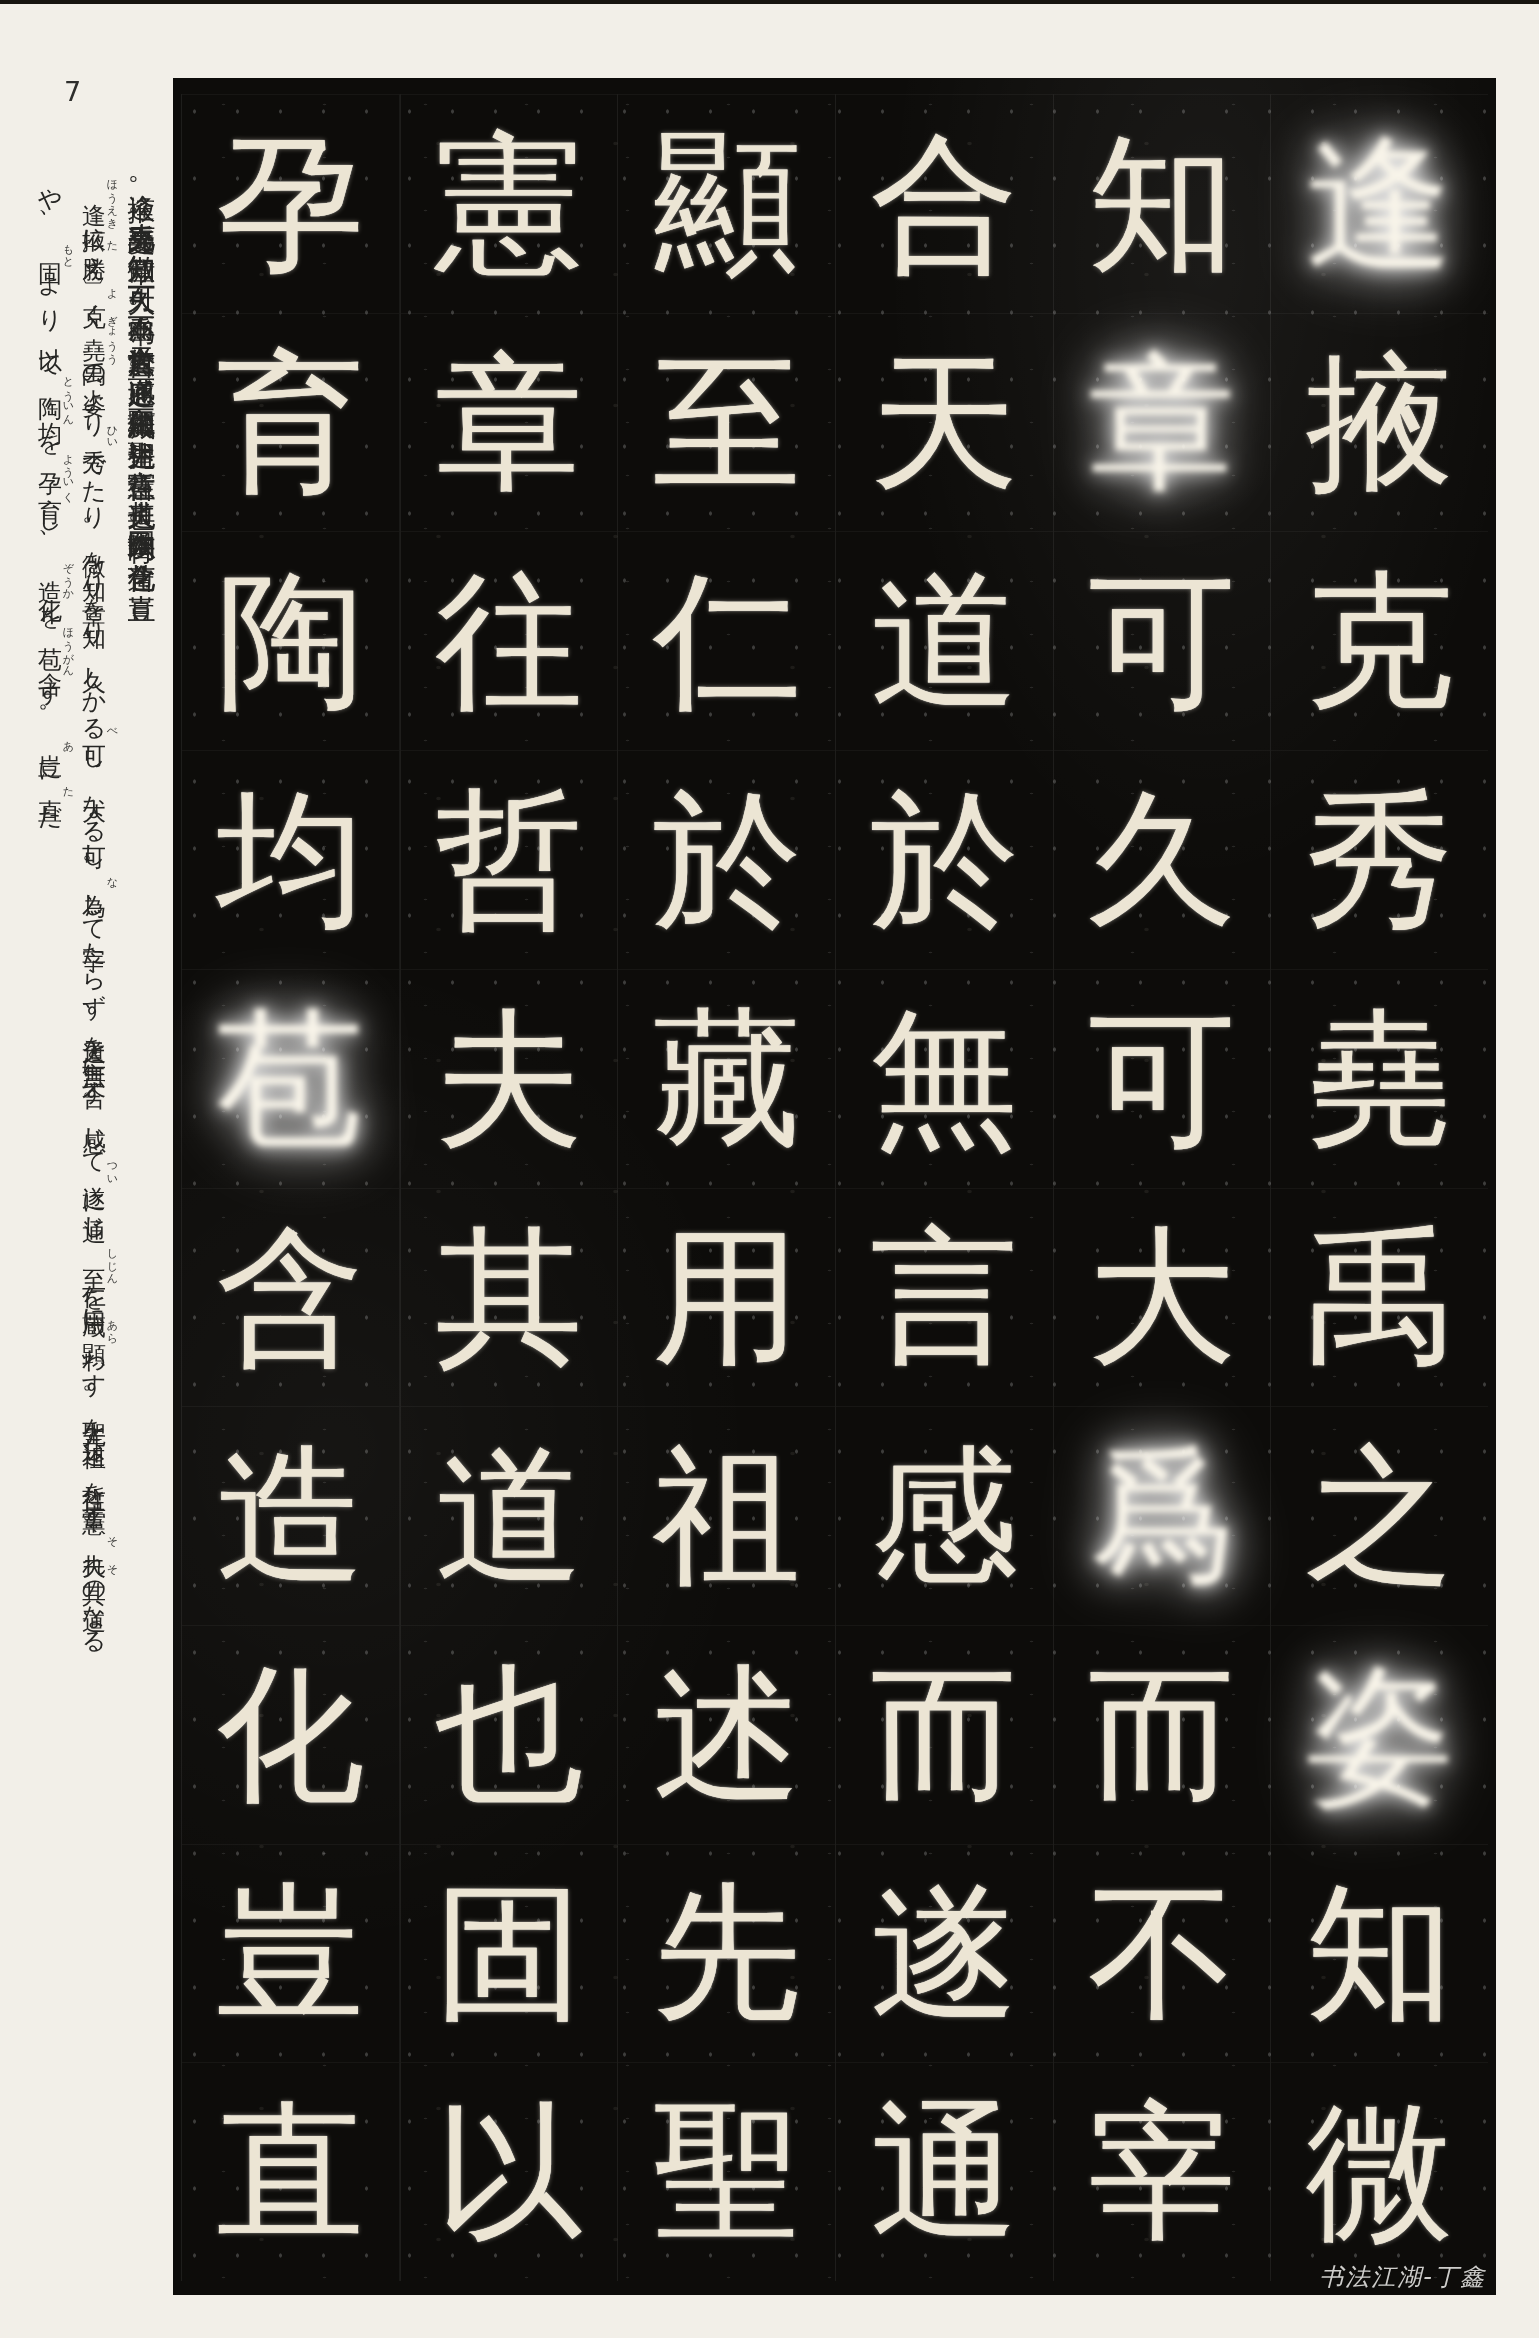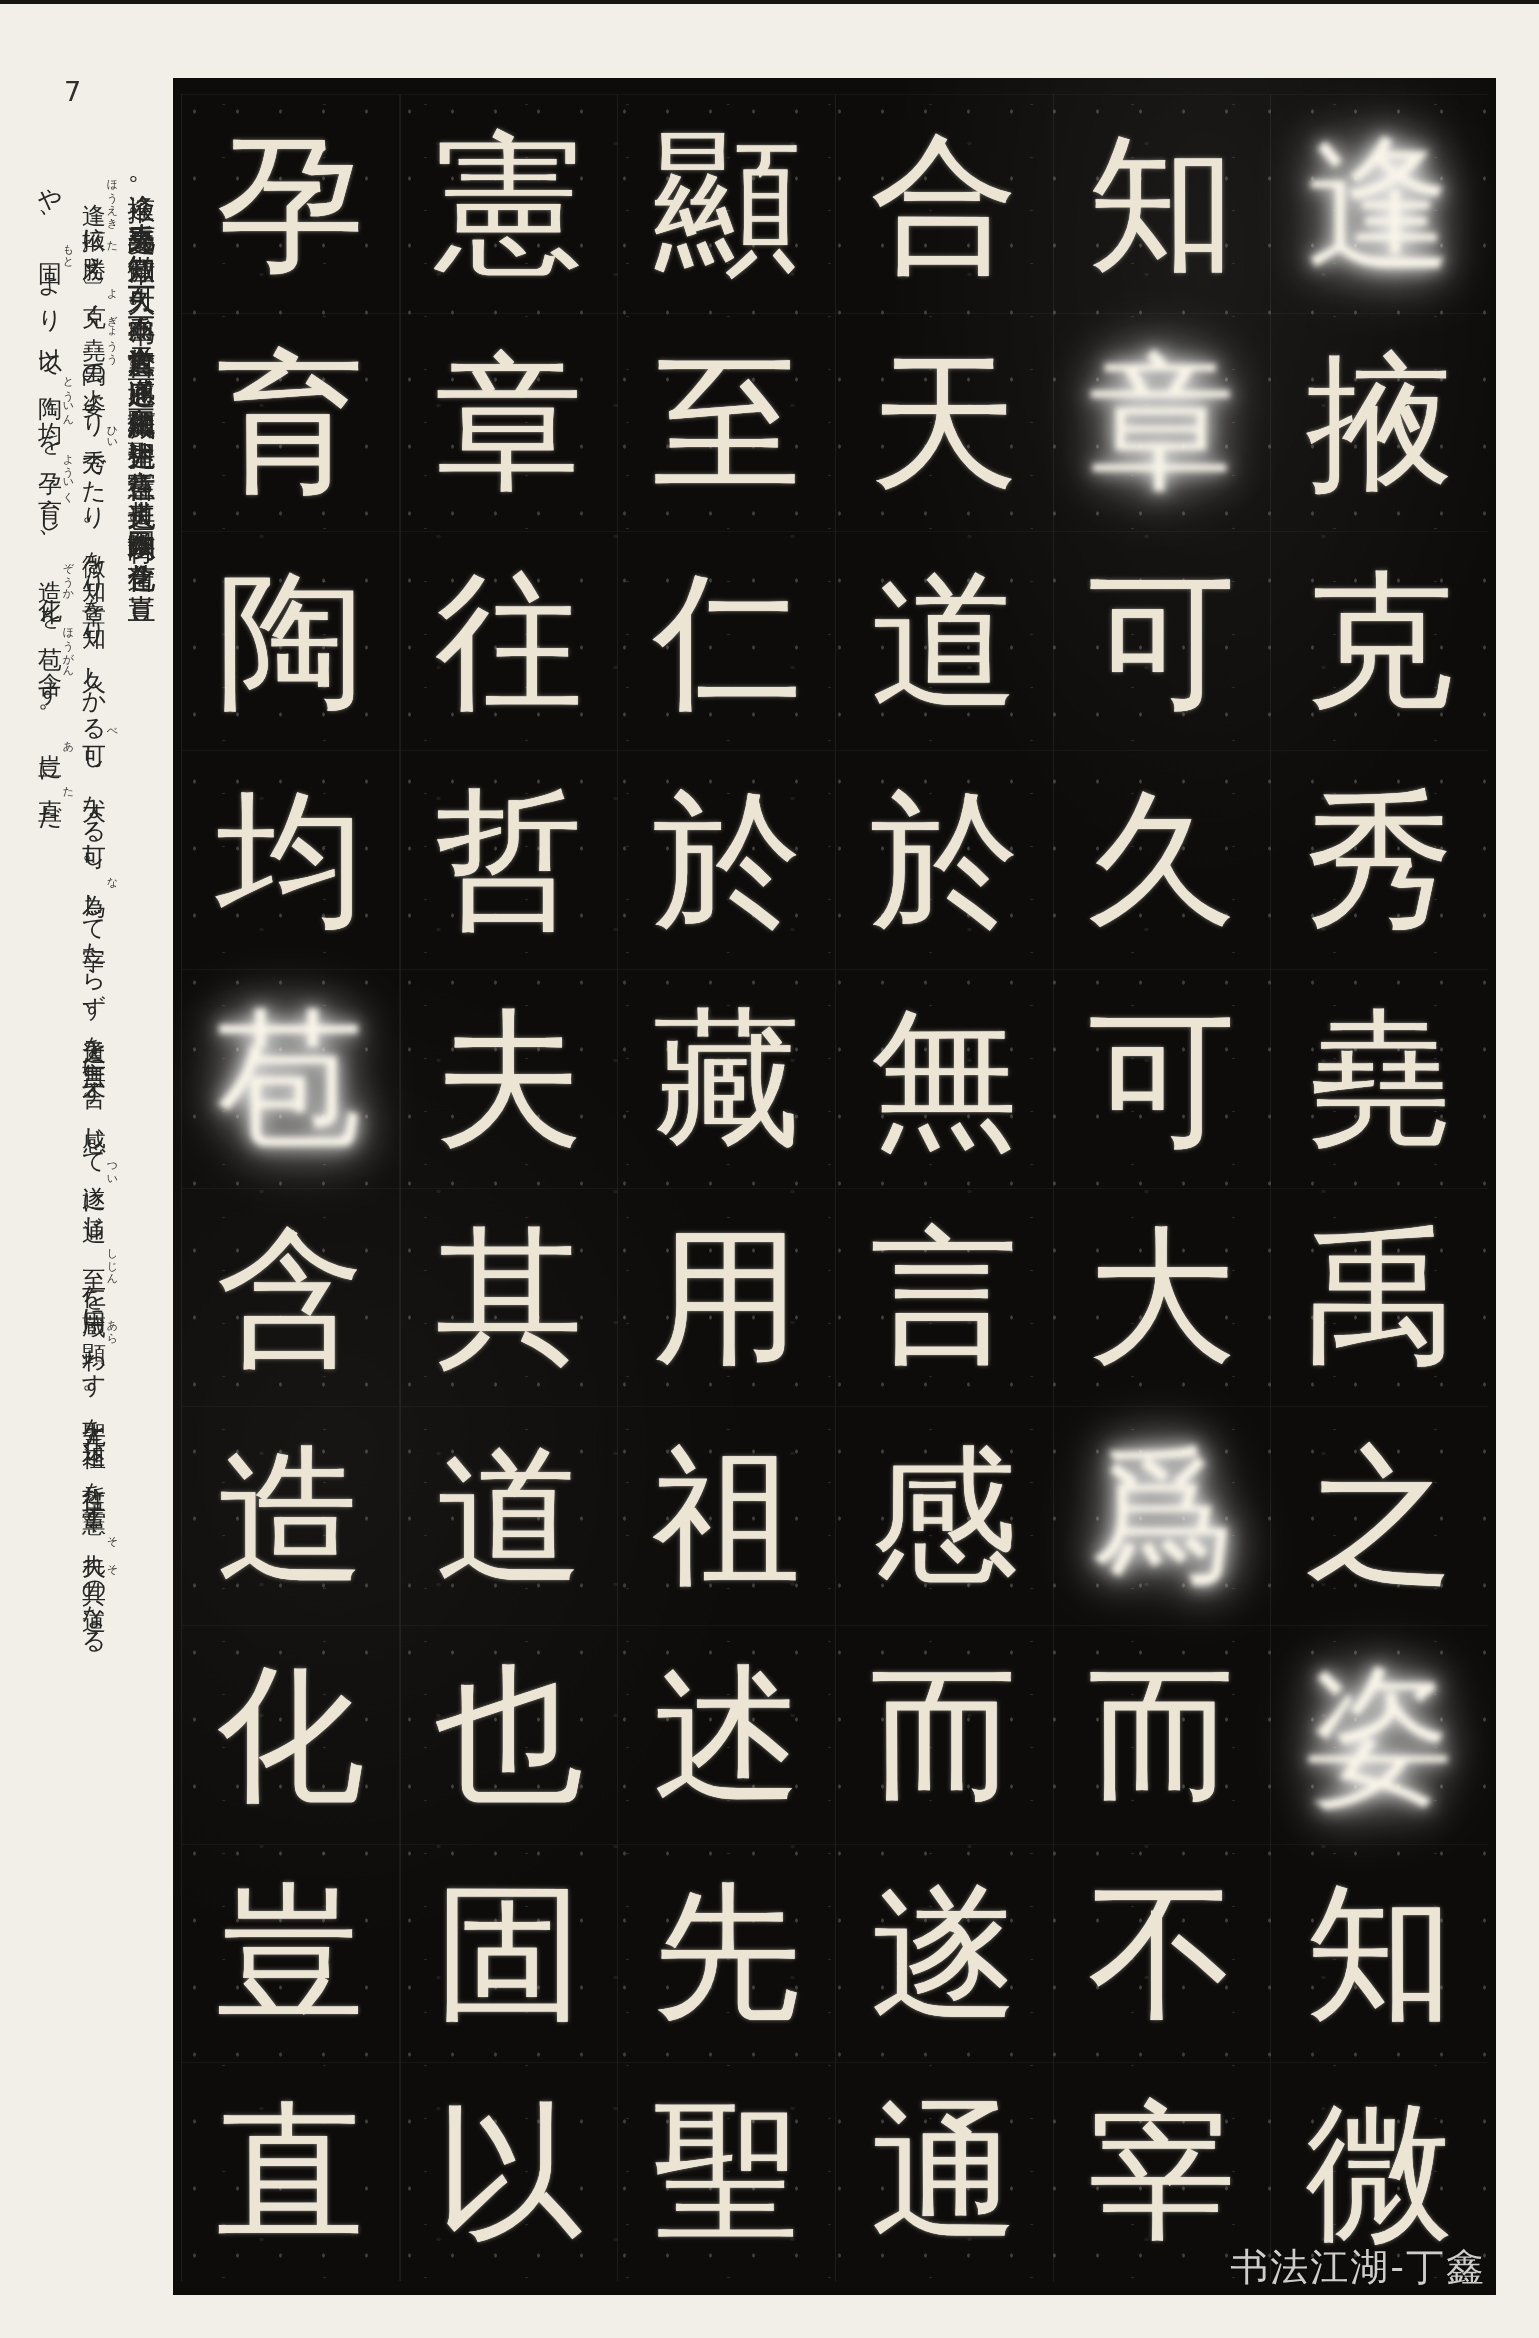--- a/index.html
+++ b/index.html
@@ -55,22 +55,23 @@
     text-shadow: 0 0 5px rgba(236,229,212,0.45), 0 0 1px #ffffff;
   }
   .callig-cell.damaged span {
     color: #f8f4e9;
     filter: blur(3px);
     text-shadow: 0 0 18px #ffffff, 0 0 42px rgba(255,255,255,0.95), 0 0 70px rgba(255,255,255,0.6);
   }
   .watermark {
     position: absolute; right: 10px; bottom: 2px;
     font-family: "DejaVu Sans", sans-serif;
-    font-size: 38px; letter-spacing: 2px;
+    font-size: 24px; letter-spacing: 2px;
     color: rgba(222,222,220,0.92);
+    font-style: italic;
   }
   
   .vcol {
     position: absolute;
     writing-mode: vertical-rl;
     text-orientation: upright;
     white-space: nowrap;
     color: #262624;
     font-family: "DejaVu Serif", serif;
   }

